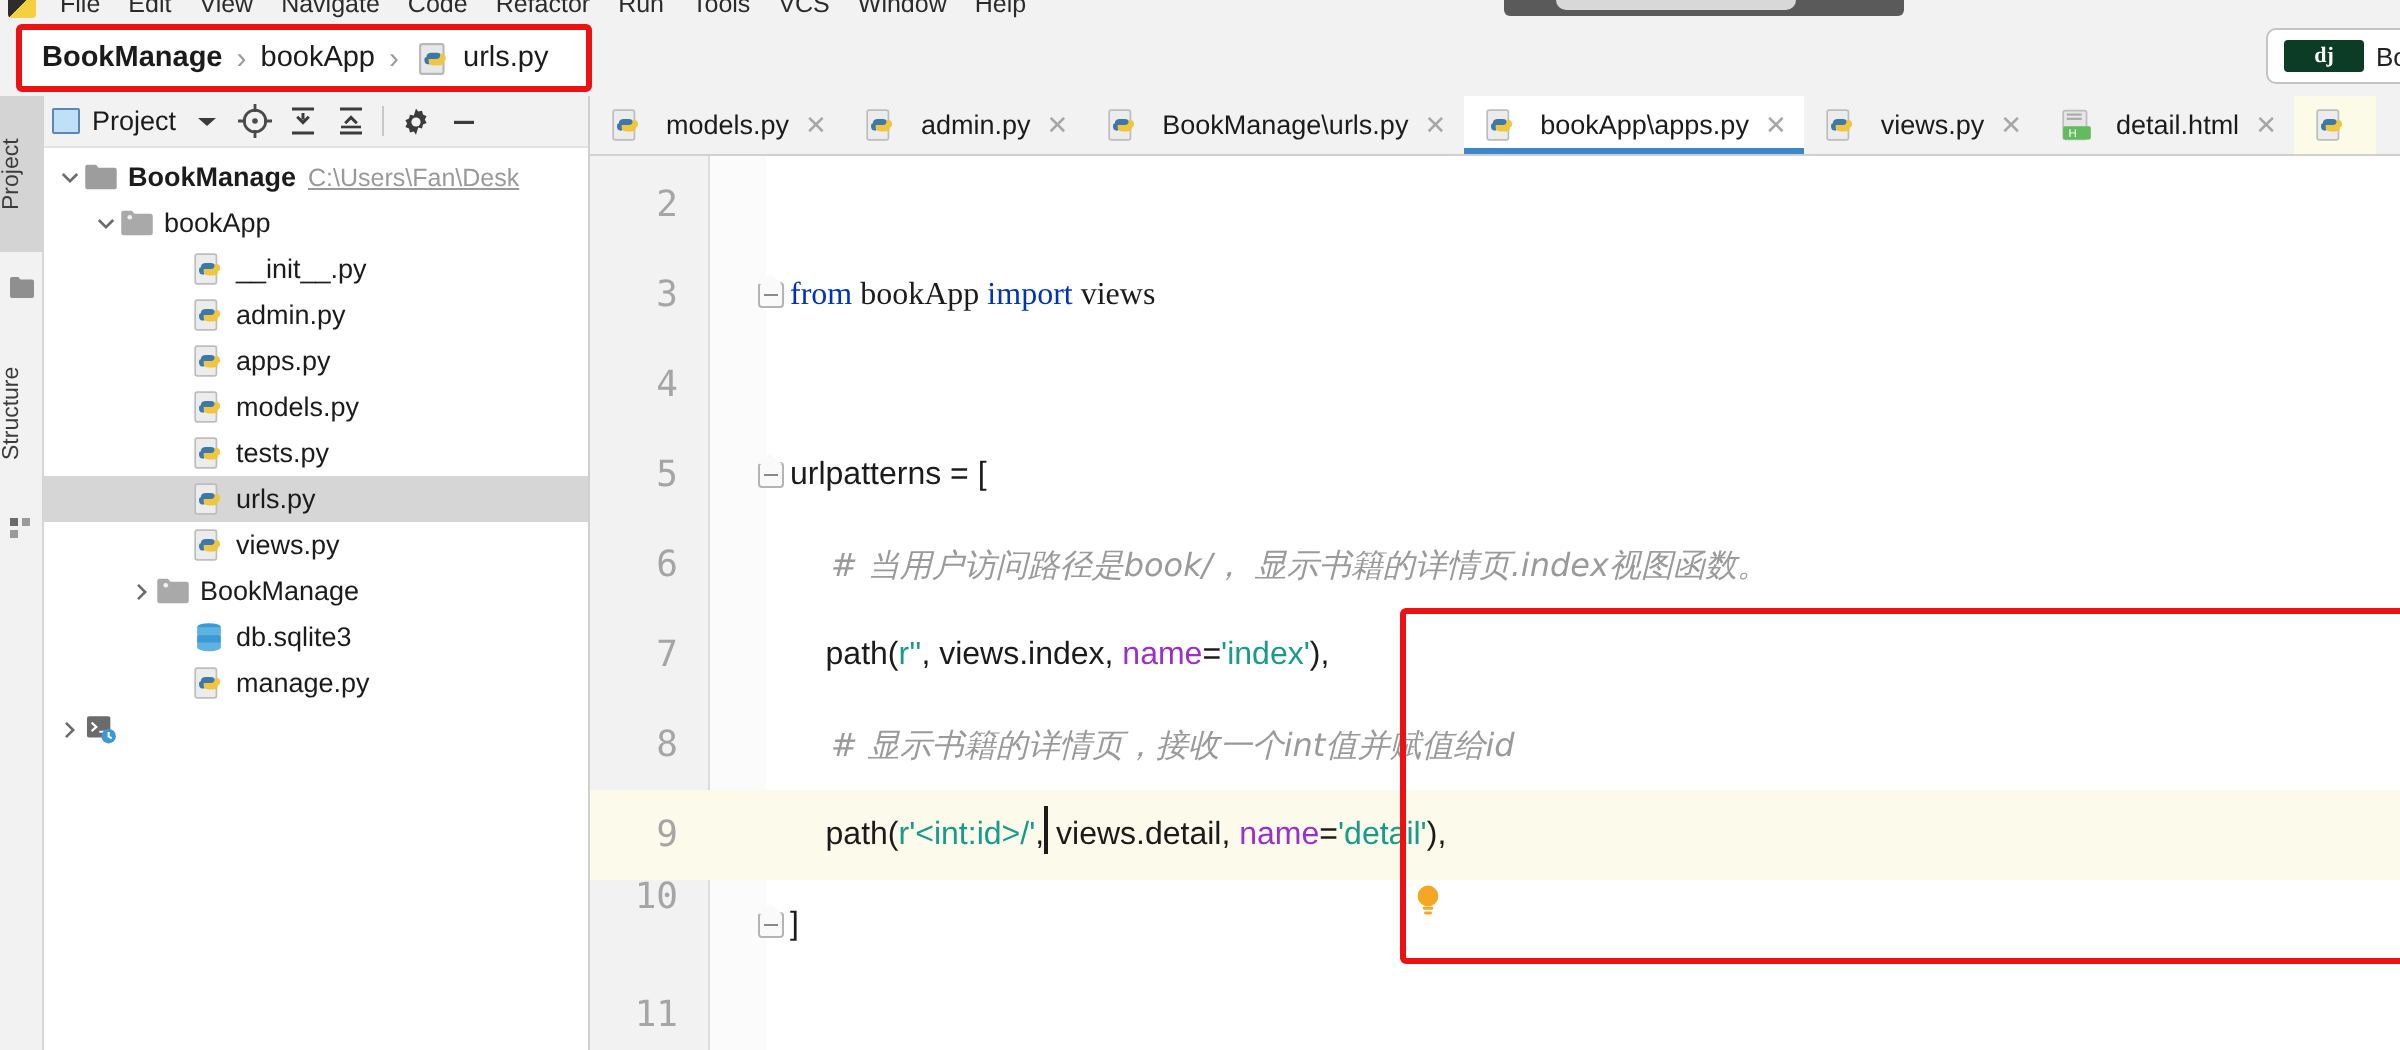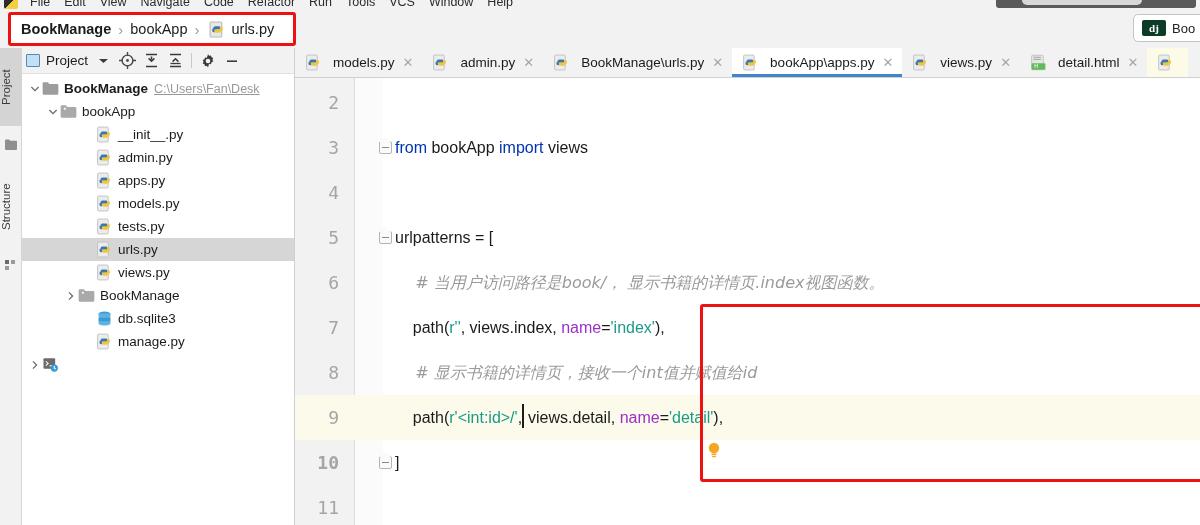--- a/index.html
+++ b/index.html
@@ -7,21 +7,21 @@
     width: 1200px; height: 525px;
     overflow: hidden;
     background: #ffffff;
     font-family: "Liberation Sans", sans-serif;
     -webkit-font-smoothing: antialiased;
   }
   #app { position: relative; width: 1200px; height: 525px; background: #f2f2f2; }
 
   
   .menubar {
-    position: absolute; left: 0; top: 0; width: 1196px; height: 11px;
+    position: absolute; left: 0; top: 0; width: 952px; height: 11px;
     background: #f2f2f2; overflow: hidden;
   }
   .menubar-inner { position: absolute; left: 0; top: -8px; display: flex; align-items: center; height: 19px; }
   .menu-logo {
     width: 14px; height: 14px; margin: 0 5px 0 4px;
     background: linear-gradient(135deg,#2d2d2d 0 50%, #f4d03f 50% 100%);
     border-radius: 2px;
   }
   .menu-item {
     font-size: 12.5px; color: #2b2b2b; padding: 0 7px; white-space: nowrap;
@@ -45,21 +45,21 @@
   .crumb.b { font-weight: bold; }
   .crumb-sep { font-size: 15px; color: #9a9a9a; padding: 0 5px; }
 
   
   .runcfg {
     position: absolute; left: 1133px; top: 14px; height: 28px; width: 90px;
     background: #fff; border: 1px solid #c4c4c4; border-radius: 5px;
     display: flex; align-items: center; padding-left: 8px; gap: 6px; overflow: hidden;
   }
   .dj-icon {
-    width: 24px; height: 16px; background: #0c3c26; border-radius: 2px;
+    width: 40px; height: 16px; background: #0c3c26; border-radius: 2px;
     color: #fff; font-size: 11px; font-weight: bold; line-height: 16px; text-align: center;
     font-family: "Liberation Serif", serif;
   }
   .runcfg-label { font-size: 13px; color: #222; white-space: nowrap; }
 
   
   .toolstripe {
     position: absolute; left: 0; top: 48px; width: 22px; height: 477px;
     background: #f2f2f2; border-right: 1px solid #d6d6d6;
   }
@@ -477,36 +477,36 @@
     </div>
 
   <div class="editor">
     <div class="gutter"></div>
     <div class="foldstrip"></div>
     <div id="code-root">
         <div class="lnum" style="top: 2px;">2</div>
         <div class="ctext" style="top: 2px;"></div>
         <div class="lnum" style="top: 47px;">3</div>
         <div class="fold" style="top: 63px; left: 84px;"></div>
-        <div class="ctext" style="top: 47px;"><span class="kw">from </span><span>bookApp </span><span class="kw">import </span><span>views</span></div>
+        <div class="ctext" style="top: 47px; font-family: Liberation Serif, serif;"><span class="kw">from </span><span>bookApp </span><span class="kw">import </span><span>views</span></div>
         <div class="lnum" style="top: 92px;">4</div>
         <div class="ctext" style="top: 92px;"></div>
         <div class="lnum" style="top: 137px;">5</div>
         <div class="fold" style="top: 153px; left: 84px;"></div>
         <div class="ctext" style="top: 137px;"><span>urlpatterns = [</span></div>
         <div class="lnum" style="top: 182px;">6</div>
         <div class="ctext" style="top: 182px;"><span class="cmt cmt-cn">    # 当用户访问路径是book/， 显示书籍的详情页.index视图函数。</span></div>
         <div class="lnum" style="top: 227px;">7</div>
         <div class="ctext" style="top: 227px;"><span>    path(</span><span class="str">r''</span><span>, views.index, </span><span class="kwarg">name</span><span>=</span><span class="str">'index'</span><span>),</span></div>
         <div class="lnum" style="top: 272px;">8</div>
         <div class="ctext" style="top: 272px;"><span class="cmt cmt-cn">    # 显示书籍的详情页，接收一个int值并赋值给id</span></div>
         <div class="hl-row" style="top: 317px;"></div>
         <div class="lnum" style="top: 317px;">9</div>
         <div class="ctext" style="top: 317px;"><span>    path(</span><span class="str">r'&lt;int:id&gt;/'</span><span>,</span><span class="caret"></span><span> views.detail, </span><span class="kwarg">name</span><span>=</span><span class="str">'detail'</span><span>),</span></div>
-        <div class="lnum" style="top: 362px; font-weight: bold;">10</div>
+        <div class="lnum" style="top: 348px;">10</div>
         <div class="fold" style="top: 378px; left: 84px;"></div>
         <div class="ctext" style="top: 362px;"><span>]</span></div>
         <div class="lnum" style="top: 407px;">11</div>
         <div class="ctext" style="top: 407px;"></div>
         <div class="ctext" style="top: 452px;"></div>
       </div>
 
     <div class="bulb">
       <svg width="14" height="17" viewBox="0 0 14 17">
           <circle cx="7" cy="6" r="5.2" fill="#f5a623"></circle>

